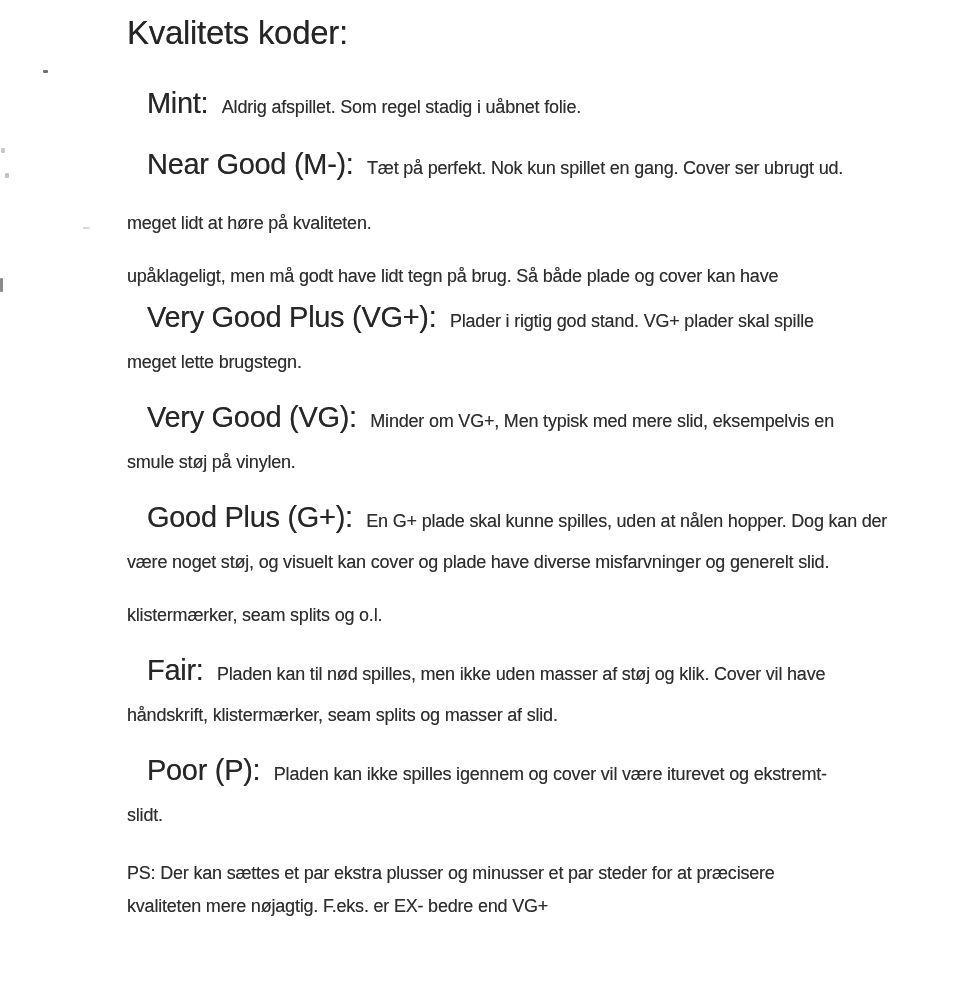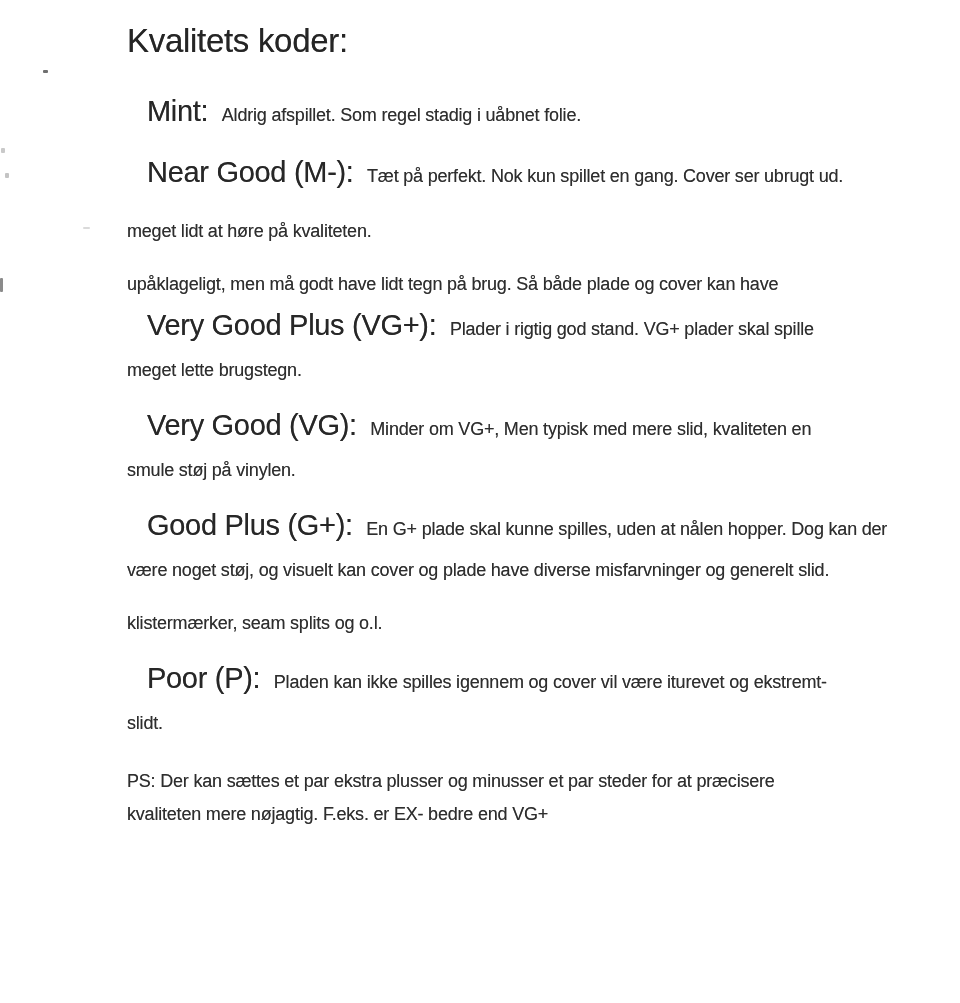--- a/index.html
+++ b/index.html
@@ -13,21 +13,21 @@
     position: relative;
     overflow: hidden;
     font-family: "Liberation Sans", sans-serif;
     color: #2e2e2e;
   }
   .page {
     position: absolute;
     top: 0; left: 0;
     width: 920px; height: 1003px;
     background: #ffffff;
-    padding: 18px 38px 0 127px;
+    padding: 10px 38px 0 127px;
     box-sizing: border-box;
   }
   .doc-title {
     font-size: 33px;
     line-height: 46px;
     letter-spacing: -0.3px;
     color: #252525;
     margin: 0 0 26px 0;
     font-weight: normal;
     text-shadow: 0 0 0.5px rgba(40,40,40,0.65);
@@ -114,21 +114,21 @@
       <span class="grade-desc">Plader i rigtig god stand. VG+ plader skal spille</span>
     </span>
     <span class="row">
       <span class="grade-desc">meget lette brugstegn.</span>
     </span>
   </p>
 
   <p class="section">
     <span class="row head-row">
       <span class="grade-heading">Very Good (VG):</span>
-      <span class="grade-desc">Minder om VG+, Men typisk med mere slid, kvaliteten en</span>
+      <span class="grade-desc">Minder om VG+, Men typisk med mere slid, eksempelvis en</span>
     </span>
     <span class="row">
       <span class="grade-desc">smule støj på vinylen.</span>
     </span>
   </p>
 
   <p class="section">
     <span class="row head-row">
       <span class="grade-heading">Good Plus (G+):</span>
       <span class="grade-desc">En G+ plade skal kunne spilles, uden at nålen hopper. Dog kan der</span>
@@ -137,20 +137,29 @@
       <span class="grade-desc">være noget støj, og visuelt kan cover og plade have diverse misfarvninger og generelt slid.</span>
     </span>
   </p>
 
   <p class="section">
     <span class="row">
       <span class="grade-desc">klistermærker, seam splits og o.l.</span>
     </span>
   </p>
 
+  <p class="section">
+    <span class="row head-row">
+      <span class="grade-heading">Fair:</span>
+      <span class="grade-desc">Pladen kan til nød spilles, men ikke uden masser af støj og klik. Cover vil have</span>
+    </span>
+    <span class="row">
+      <span class="grade-desc">håndskrift, klistermærker, seam splits og masser af slid.</span>
+    </span>
+  </p>
 
   <p class="section">
     <span class="row head-row">
       <span class="grade-heading">Poor (P):</span>
       <span class="grade-desc">Pladen kan ikke spilles igennem og cover vil være iturevet og ekstremt-</span>
     </span>
     <span class="row">
       <span class="grade-desc">slidt.</span>
     </span>
   </p>

